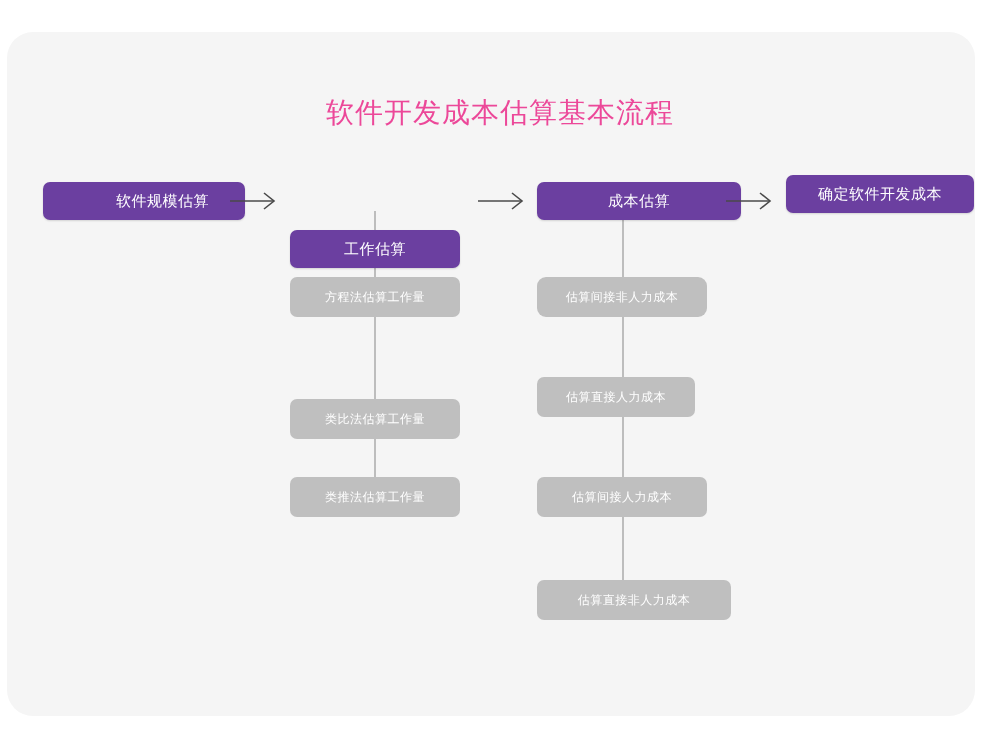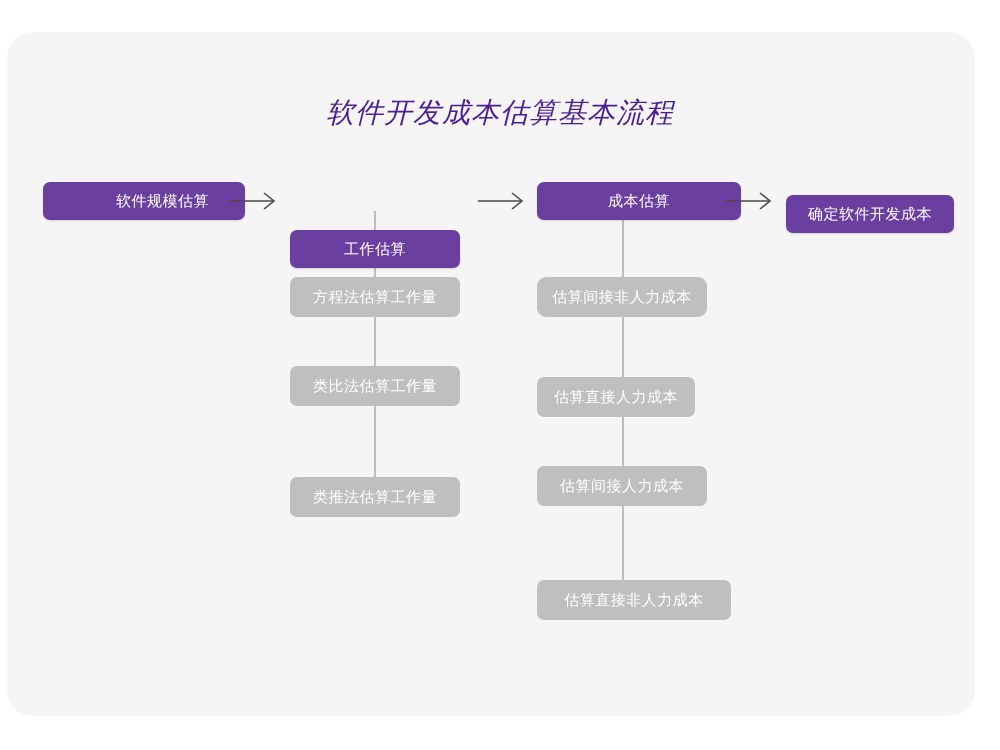--- a/index.html
+++ b/index.html
@@ -41,25 +41,24 @@
   }
 
   .title {
     position: absolute;
     left: 0;
     top: 96px;
     width: 1000px;
     text-align: center;
     font-size: 28px;
     line-height: 34px;
-    color: #4c1d95;
+    color: #ec4899;
     letter-spacing: 1px;
     font-weight: 400;
     white-space: nowrap;
-    font-style: italic;
   }
 
   
   .vline {
     position: absolute;
     width: 2px;
     background: #bdbdbd;
     z-index: 1;
   }
 
@@ -78,21 +77,21 @@
   }
   .node.primary {
     background: #6b3fa0;
     box-shadow: 0 1px 2px rgba(0,0,0,0.14);
   }
   .node.secondary {
     background: #bfbfbf;
     height: 40px;
     line-height: 40px;
     border-radius: 7px;
-    font-size: 15px;
+    font-size: 12px;
     color: #ffffff;
   }
 
   .arrow {
     position: absolute;
     z-index: 2;
   }
 </style>
 </head>
 <body>
@@ -128,30 +127,30 @@
 
     <div class="node primary" style="left:537px; top:182px; width:204px;">成本估算</div>
 
     <div class="arrow" style="left:724px; top:188px; width:52px; height:26px;">
       <svg width="52" height="26" viewBox="0 0 52 26">
         <line x1="2" y1="13" x2="45" y2="13" stroke="#4a4a4a" stroke-width="1.6"></line>
         <polyline points="36,5 46,13 36,21" fill="none" stroke="#4a4a4a" stroke-width="1.6"></polyline>
       </svg>
     </div>
 
-    <div class="node primary" style="left:786px; top:195px; width:168px;">确定软件开发成本</div>
+    <div class="node primary" style="left:786px; top:175px; width:188px;">确定软件开发成本</div>
 
     <div class="node secondary" style="left:290px; top:277px; width:170px;">方程法估算工作量</div>
 
-    <div class="node secondary" style="left:290px; top:366px; width:170px;">类比法估算工作量</div>
+    <div class="node secondary" style="left:290px; top:399px; width:170px;">类比法估算工作量</div>
 
     <div class="node secondary" style="left:290px; top:477px; width:170px;">类推法估算工作量</div>
 
     <div class="node secondary" style="left:537px; top:277px; width:170px;border-radius:9px;">估算间接非人力成本</div>
 
     <div class="node secondary" style="left:537px; top:377px; width:158px;">估算直接人力成本</div>
 
-    <div class="node secondary" style="left:537px; top:466px; width:170px;">估算间接人力成本</div>
+    <div class="node secondary" style="left:537px; top:477px; width:170px;">估算间接人力成本</div>
 
     <div class="node secondary" style="left:537px; top:580px; width:194px;">估算直接非人力成本</div>
 
   </div>
 </div>
 
 </body></html>

